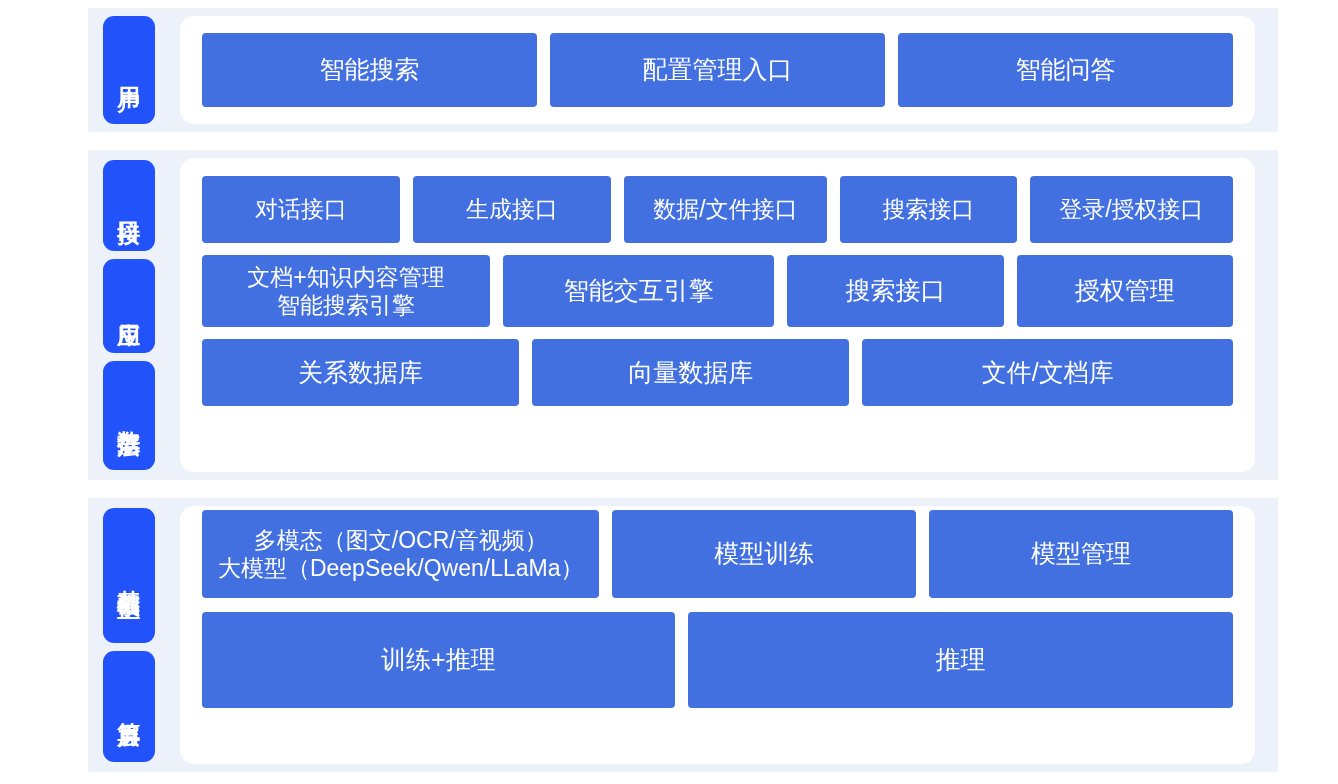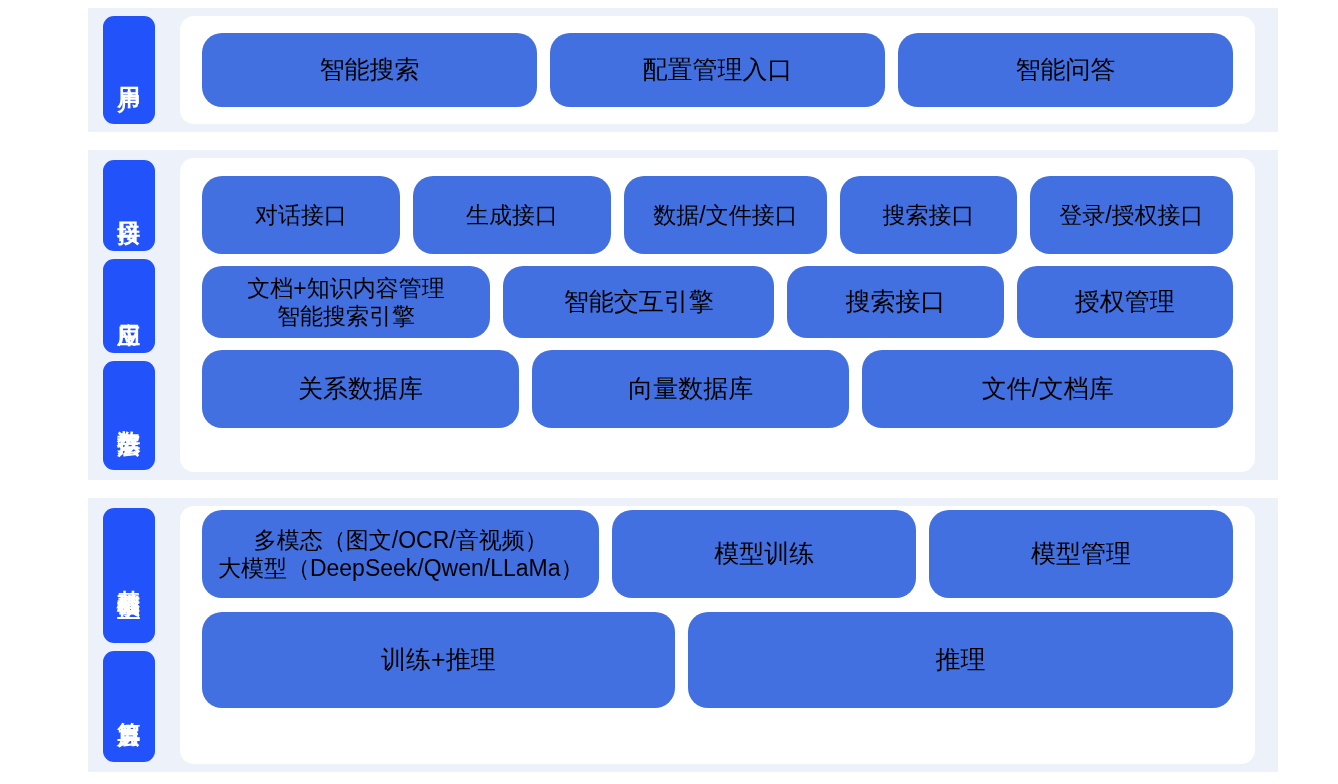--- a/index.html
+++ b/index.html
@@ -85,22 +85,22 @@
 
   .row {
     display: flex;
     flex-direction: row;
     gap: 13px;
     align-items: stretch;
   }
 
   .box {
     background: #4270E0;
-    border-radius: 20px;
-    color: #000000;
+    border-radius: 4px;
+    color: #ffffff;
     display: flex;
     align-items: center;
     justify-content: center;
     text-align: center;
     font-size: 25px;
     line-height: 1.25;
     box-sizing: border-box;
     padding: 6px 10px;
     white-space: pre-line;
   }
@@ -119,21 +119,21 @@
   #group-user .row { height: 100%; }
   #group-user .box { flex: 1 1 0; }
 
   
   #group-mid { top: 150px; height: 330px; }
   #group-mid .rail { padding: 10px 0 10px 0; gap: 8px; }
   #group-mid .rail-chip.c-jiekou { height: 92px; }
   #group-mid .rail-chip.c-yingyong { height: 96px; }
   #group-mid .rail-chip.c-shuju { height: 110px; }
   #group-mid .card { padding: 18px 22px; gap: 12px; }
-  #group-mid .row { height: 78px; }
+  #group-mid .row { height: 67px; }
   #group-mid .row.r-app { height: 72px; }
 
   
   #group-bottom { top: 498px; height: 274px; }
   #group-bottom .rail { padding: 10px 0 10px 0; gap: 8px; }
   #group-bottom .rail-chip.c-jichu { height: 136px; }
   #group-bottom .rail-chip.c-suanli { height: 112px; }
   #group-bottom .card { padding: 4px 22px; gap: 14px; }
   #group-bottom .row.r-model { height: 88px; }
   #group-bottom .row.r-compute { height: 96px; }

